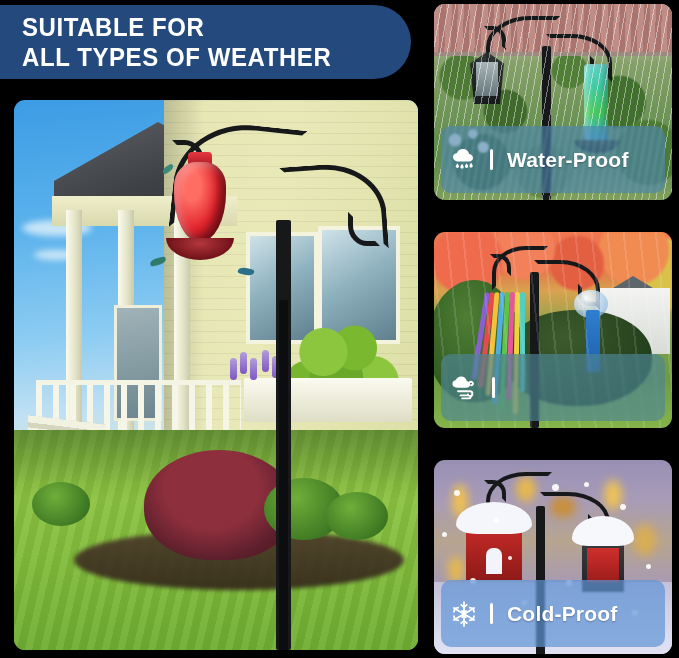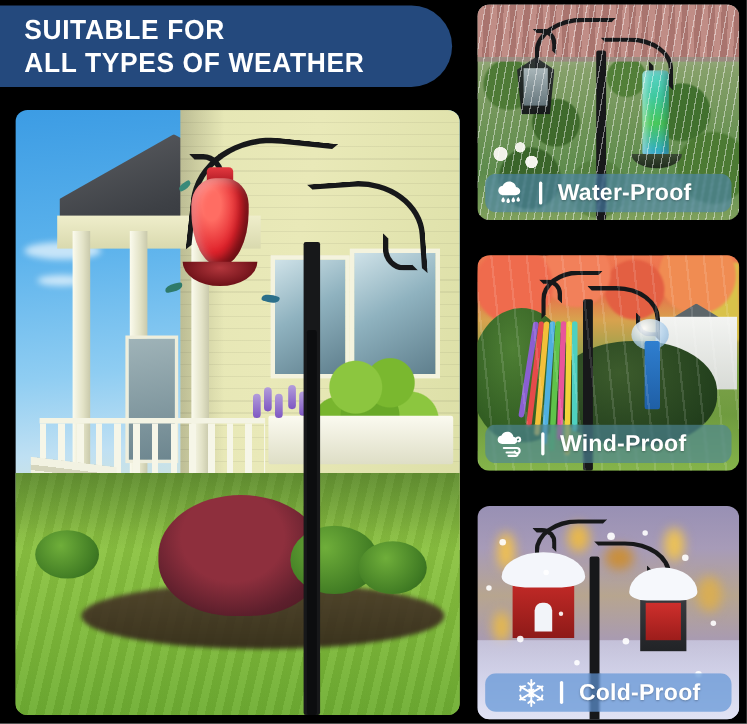--- a/index.html
+++ b/index.html
@@ -162,24 +162,24 @@
     position:absolute;display:flex;align-items:center;
     border-radius:10px;
     background:rgba(93,146,160,.72);
     backdrop-filter:blur(1px);
   }
   .label-bar.main-bar{
     left:10px;right:10px;bottom:10px;height:48px;padding:0 12px;
     background:rgba(86,138,136,.74);
   }
   .label-bar.side-bar{
-    left:7px;right:7px;bottom:7px;height:35px;padding:0 9px;
+    left:7px;right:7px;bottom:7px;height:35px;padding:16px 9px;
     background:rgba(74,132,176,.62);
   }
-  .label-bar.side-bar.cold{background:rgba(96,148,214,.70);justify-content:center;}
+  .label-bar.side-bar.cold{background:rgba(96,148,214,.70);}
   .label-bar.side-bar.wind{background:rgba(78,134,150,.66);}
   .bar-icon{flex:0 0 auto;display:flex;align-items:center;justify-content:center;}
   .divider{
     flex:0 0 auto;background:#fff;border-radius:2px;margin:0 10px;
   }
   .main-bar .divider{width:4px;height:30px;margin:0 22px 0 26px;}
   .side-bar .divider{width:3px;height:21px;margin:0 10px 0 12px;}
   .bar-text{
     color:#fff;font-weight:bold;letter-spacing:.2px;
     text-shadow:0 1px 2px rgba(0,0,0,.28);white-space:nowrap;
@@ -483,21 +483,20 @@
           <path d="M6.5 12.6c-2.3 0-4.1-1.7-4.1-3.8 0-2 1.5-3.6 3.5-3.8C6.7 3 8.8 1.6 11.2 1.6c2.8 0 5.1 1.9 5.5 4.4 2 .2 3.5 1.7 3.5 3.6 0 2-1.7 3.1-3.8 3.1H6.5z" fill="#ffffff"></path>
           <g stroke="#ffffff" stroke-width="1.9" stroke-linecap="round">
             <path d="M19.5 7.5c1.2-1.4 3.4-.7 3.4 1 0 1-.8 1.7-1.8 1.7"></path>
             <path d="M8 16.3h11.8c1.5 0 2.6 1.1 2.6 2.4 0 1.3-1 2.3-2.3 2.3-1.2 0-2-.7-2.2-1.6"></path>
             <path d="M10.5 20.4h7.2"></path>
             <path d="M12.2 23.4h6.4c1.2 0 2.1-.8 2.1-1.9"></path>
           </g>
         </svg>
       </span>
       <span class="divider"></span>
-      <span class="bar-text">Wind-Proof</span>
     </div>
   </div>
 
   <div class="card side-card card-cold">
     <div class="cold-sky"></div>
     <div class="bokeh" style="left:18px;top:24px;width:16px;height:34px;background:#f0c050;"></div>
     <div class="bokeh" style="left:82px;top:16px;width:20px;height:26px;background:#e8b84c;"></div>
     <div class="bokeh" style="left:170px;top:20px;width:18px;height:30px;background:#edc255;"></div>
     <div class="bokeh" style="left:14px;top:96px;width:16px;height:28px;background:#e5b84e;"></div>
     <div class="bokeh" style="left:200px;top:64px;width:22px;height:32px;background:#d8ad55;"></div>

